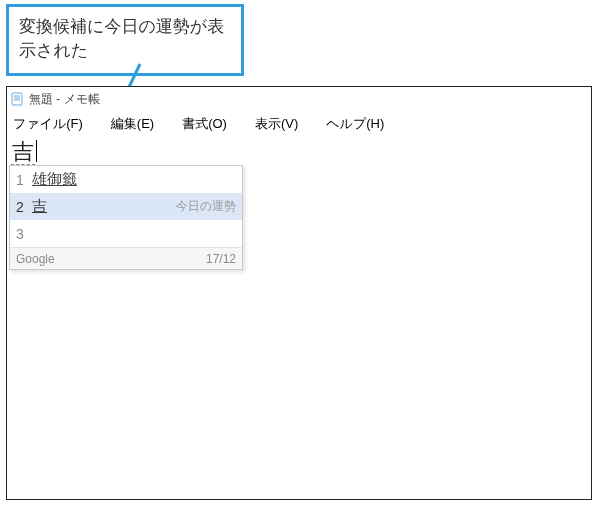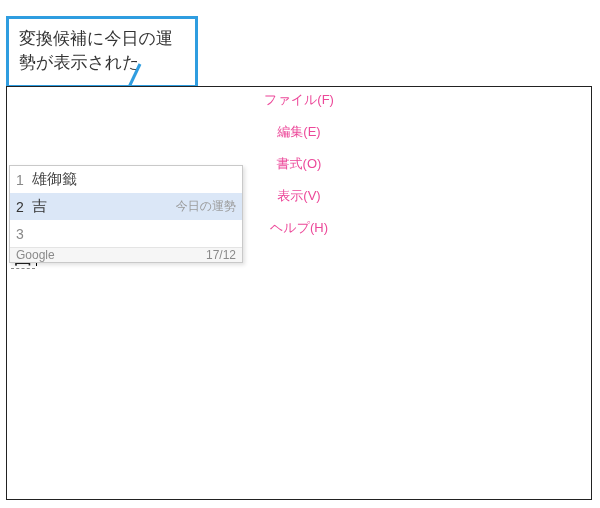--- a/index.html
+++ b/index.html
@@ -27,25 +27,24 @@
     color: #444;
     background: #fff;
   }
   .titlebar .notepad-icon {
     width: 14px; height: 14px;
     margin-right: 4px;
     display: inline-block;
   }
   .menubar {
     display: flex; align-items: center;
-    gap: 14px;
+    gap: 28px;
     padding: 4px 6px 6px 6px;
     font-size: 13px;
-    color: #ec4899;
-    flex-direction: column;
+    color: #000000;
   }
   .menubar span { white-space: nowrap; }
   .editor {
     position: relative;
     padding: 0 4px;
     font-size: 22px;
     line-height: 26px;
     color: #222;
   }
   .editor .typed {
@@ -76,48 +75,49 @@
     padding: 0 6px;
   }
   .ime-row .idx {
     width: 16px;
     color: #888;
     font-size: 14px;
   }
   .ime-row .cand {
     flex: 1;
     color: #444;
+    text-decoration: underline;
   }
   .ime-row .hint {
     color: #9a9a9a;
     font-size: 12px;
     margin-left: 46px;
   }
   .ime-row.selected {
     background: #dbe7f7;
   }
   .ime-row.selected .idx,
   .ime-row.selected .cand { color: #333; }
   .ime-footer {
     display: flex;
     justify-content: space-between;
     align-items: center;
-    height: 15px;
+    height: 22px;
     padding: 0 6px;
     border-top: 1px solid #e4e4e4;
     background: #f6f6f6;
     font-size: 12px;
     color: #8a8a8a;
   }
 
   
   .callout-box {
     position: absolute;
-    left: 6px; top: 16px;
-    width: 192px;
+    left: 6px; top: 4px;
+    width: 238px;
     padding: 8px 10px 10px 10px;
     background: #fff;
     border: 3px solid #2f9de0;
     font-size: 17px;
     line-height: 24px;
     color: #333;
   }
   .callout-line {
     position: absolute;
     left: 0; top: 0;
@@ -127,20 +127,31 @@
 </style>
 </head>
 <body>
 
 <div class="callout-box">変換候補に今日の運勢が表示された</div>
 <svg class="callout-line">
   <line x1="140" y1="64" x2="36" y2="283" stroke="#2f9de0" stroke-width="3"></line>
 </svg>
 
 <div class="app-window">
+  <div class="titlebar">
+    <span class="notepad-icon">
+      <svg width="14" height="14" viewBox="0 0 14 14">
+        <rect x="1" y="1" width="10" height="12" rx="1" fill="#fff" stroke="#6fa8dc"></rect>
+        <line x1="3" y1="4" x2="9" y2="4" stroke="#6fa8dc"></line>
+        <line x1="3" y1="6" x2="9" y2="6" stroke="#6fa8dc"></line>
+        <line x1="3" y1="8" x2="9" y2="8" stroke="#6fa8dc"></line>
+      </svg>
+    </span>
+    <span>無題 - メモ帳</span>
+  </div>
 
   <div class="menubar">
     <span>ファイル(F)</span>
     <span>編集(E)</span>
     <span>書式(O)</span>
     <span>表示(V)</span>
     <span>ヘルプ(H)</span>
   </div>
 
   <div class="editor">

